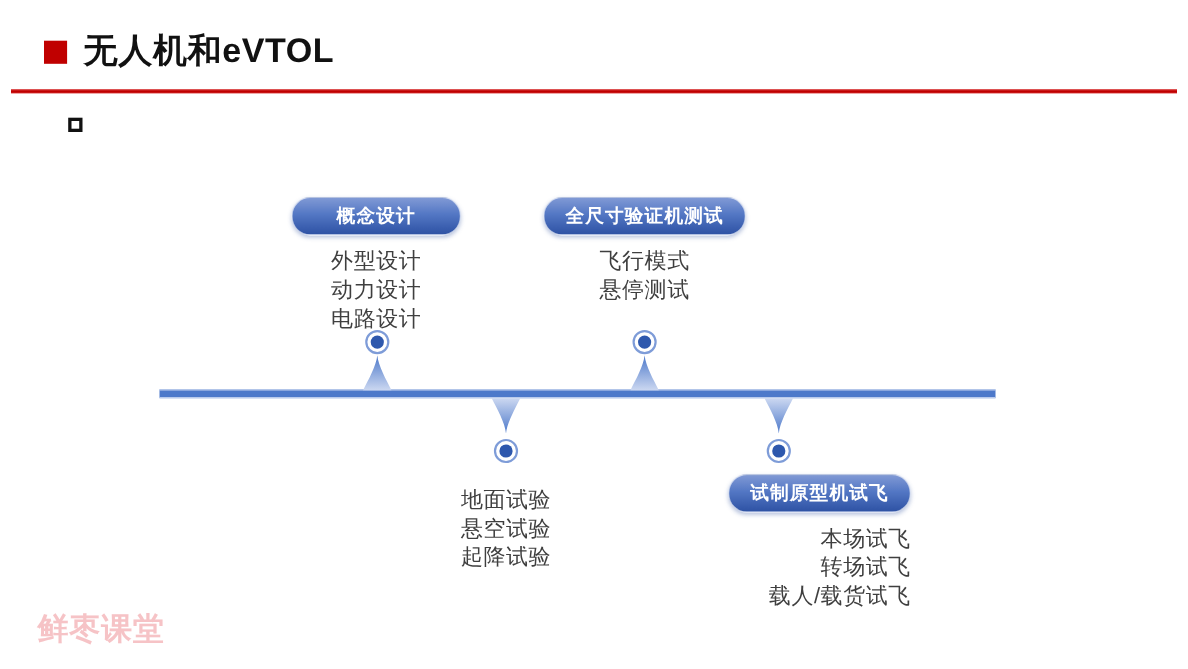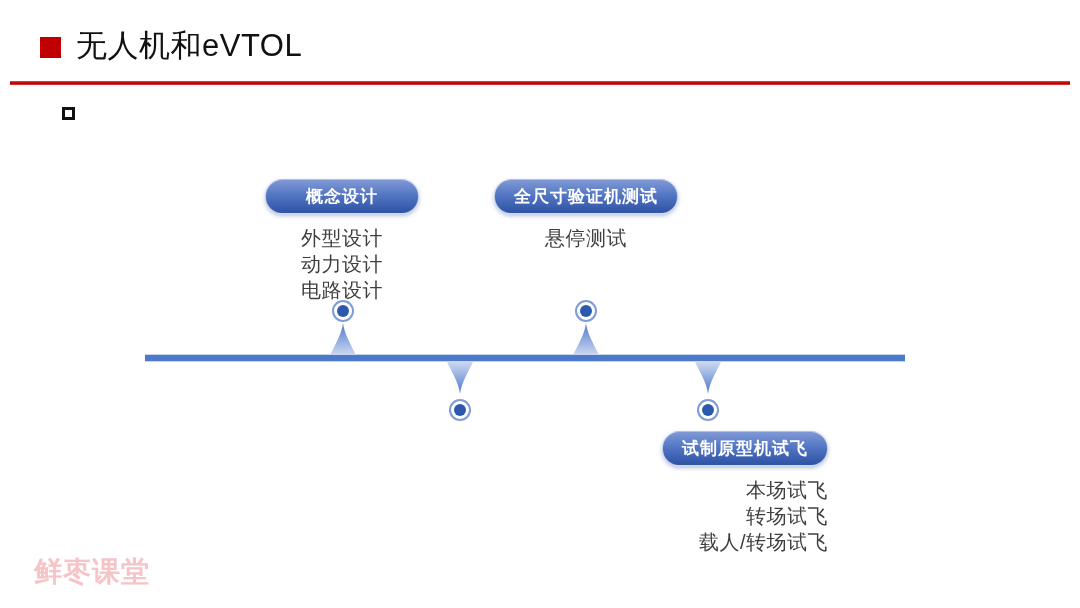--- a/index.html
+++ b/index.html
@@ -9,21 +9,21 @@
     background:#ffffff;
     font-family:"Liberation Sans","DejaVu Sans",sans-serif;
   }
   
   .title-bullet {
     position:absolute; left:40px; top:37px; width:21px; height:21px;
     background:var(--accent-red,#c00000);
   }
   .slide-title {
     position:absolute; left:76px; top:25px;
-    font-size:31px; font-weight:normal; color:#111111; letter-spacing:0.5px;
+    font-size:31px; font-weight:bold; color:#111111; letter-spacing:0.5px;
   }
   .red-divider {
     position:absolute; left:10px; top:81px; width:1060px; height:4px;
     background:linear-gradient(180deg,#e05252 0%,var(--accent-red,#c00000) 45%,var(--accent-red,#c00000) 70%,#e05252 100%);
   }
   .subtitle-row { position:absolute; left:62px; top:107px; display:flex; align-items:center; }
   .subtitle-bullet {
     width:13px; height:13px; border:3px solid #111111; background:#ffffff;
     margin-right:13px; flex:0 0 auto;
   }
@@ -138,27 +138,33 @@
   <span class="badge">概念设计</span>
   <div class="stage-items">
       <div class="stage-item">外型设计</div>
       <div class="stage-item">动力设计</div>
       <div class="stage-item">电路设计</div>
     </div>
 </div>
 <div class="stage stage-1">
   <span class="badge">全尺寸验证机测试</span>
   <div class="stage-items">
+      <div class="stage-item">飞行模式</div>
       <div class="stage-item">悬停测试</div>
     </div>
 </div>
 <div class="stage stage-2">
+  <div class="stage-items">
+      <div class="stage-item">地面试验</div>
+      <div class="stage-item">悬空试验</div>
+      <div class="stage-item">起降试验</div>
+    </div>
 </div>
 <div class="stage stage-3">
   <span class="badge">试制原型机试飞</span>
   <div class="stage-items">
       <div class="stage-item">本场试飞</div>
       <div class="stage-item">转场试飞</div>
-      <div class="stage-item">载人/转场试飞</div>
+      <div class="stage-item">载人/载货试飞</div>
     </div>
 </div>
 
 <div class="watermark">鲜枣课堂</div>
 
 </body></html>

